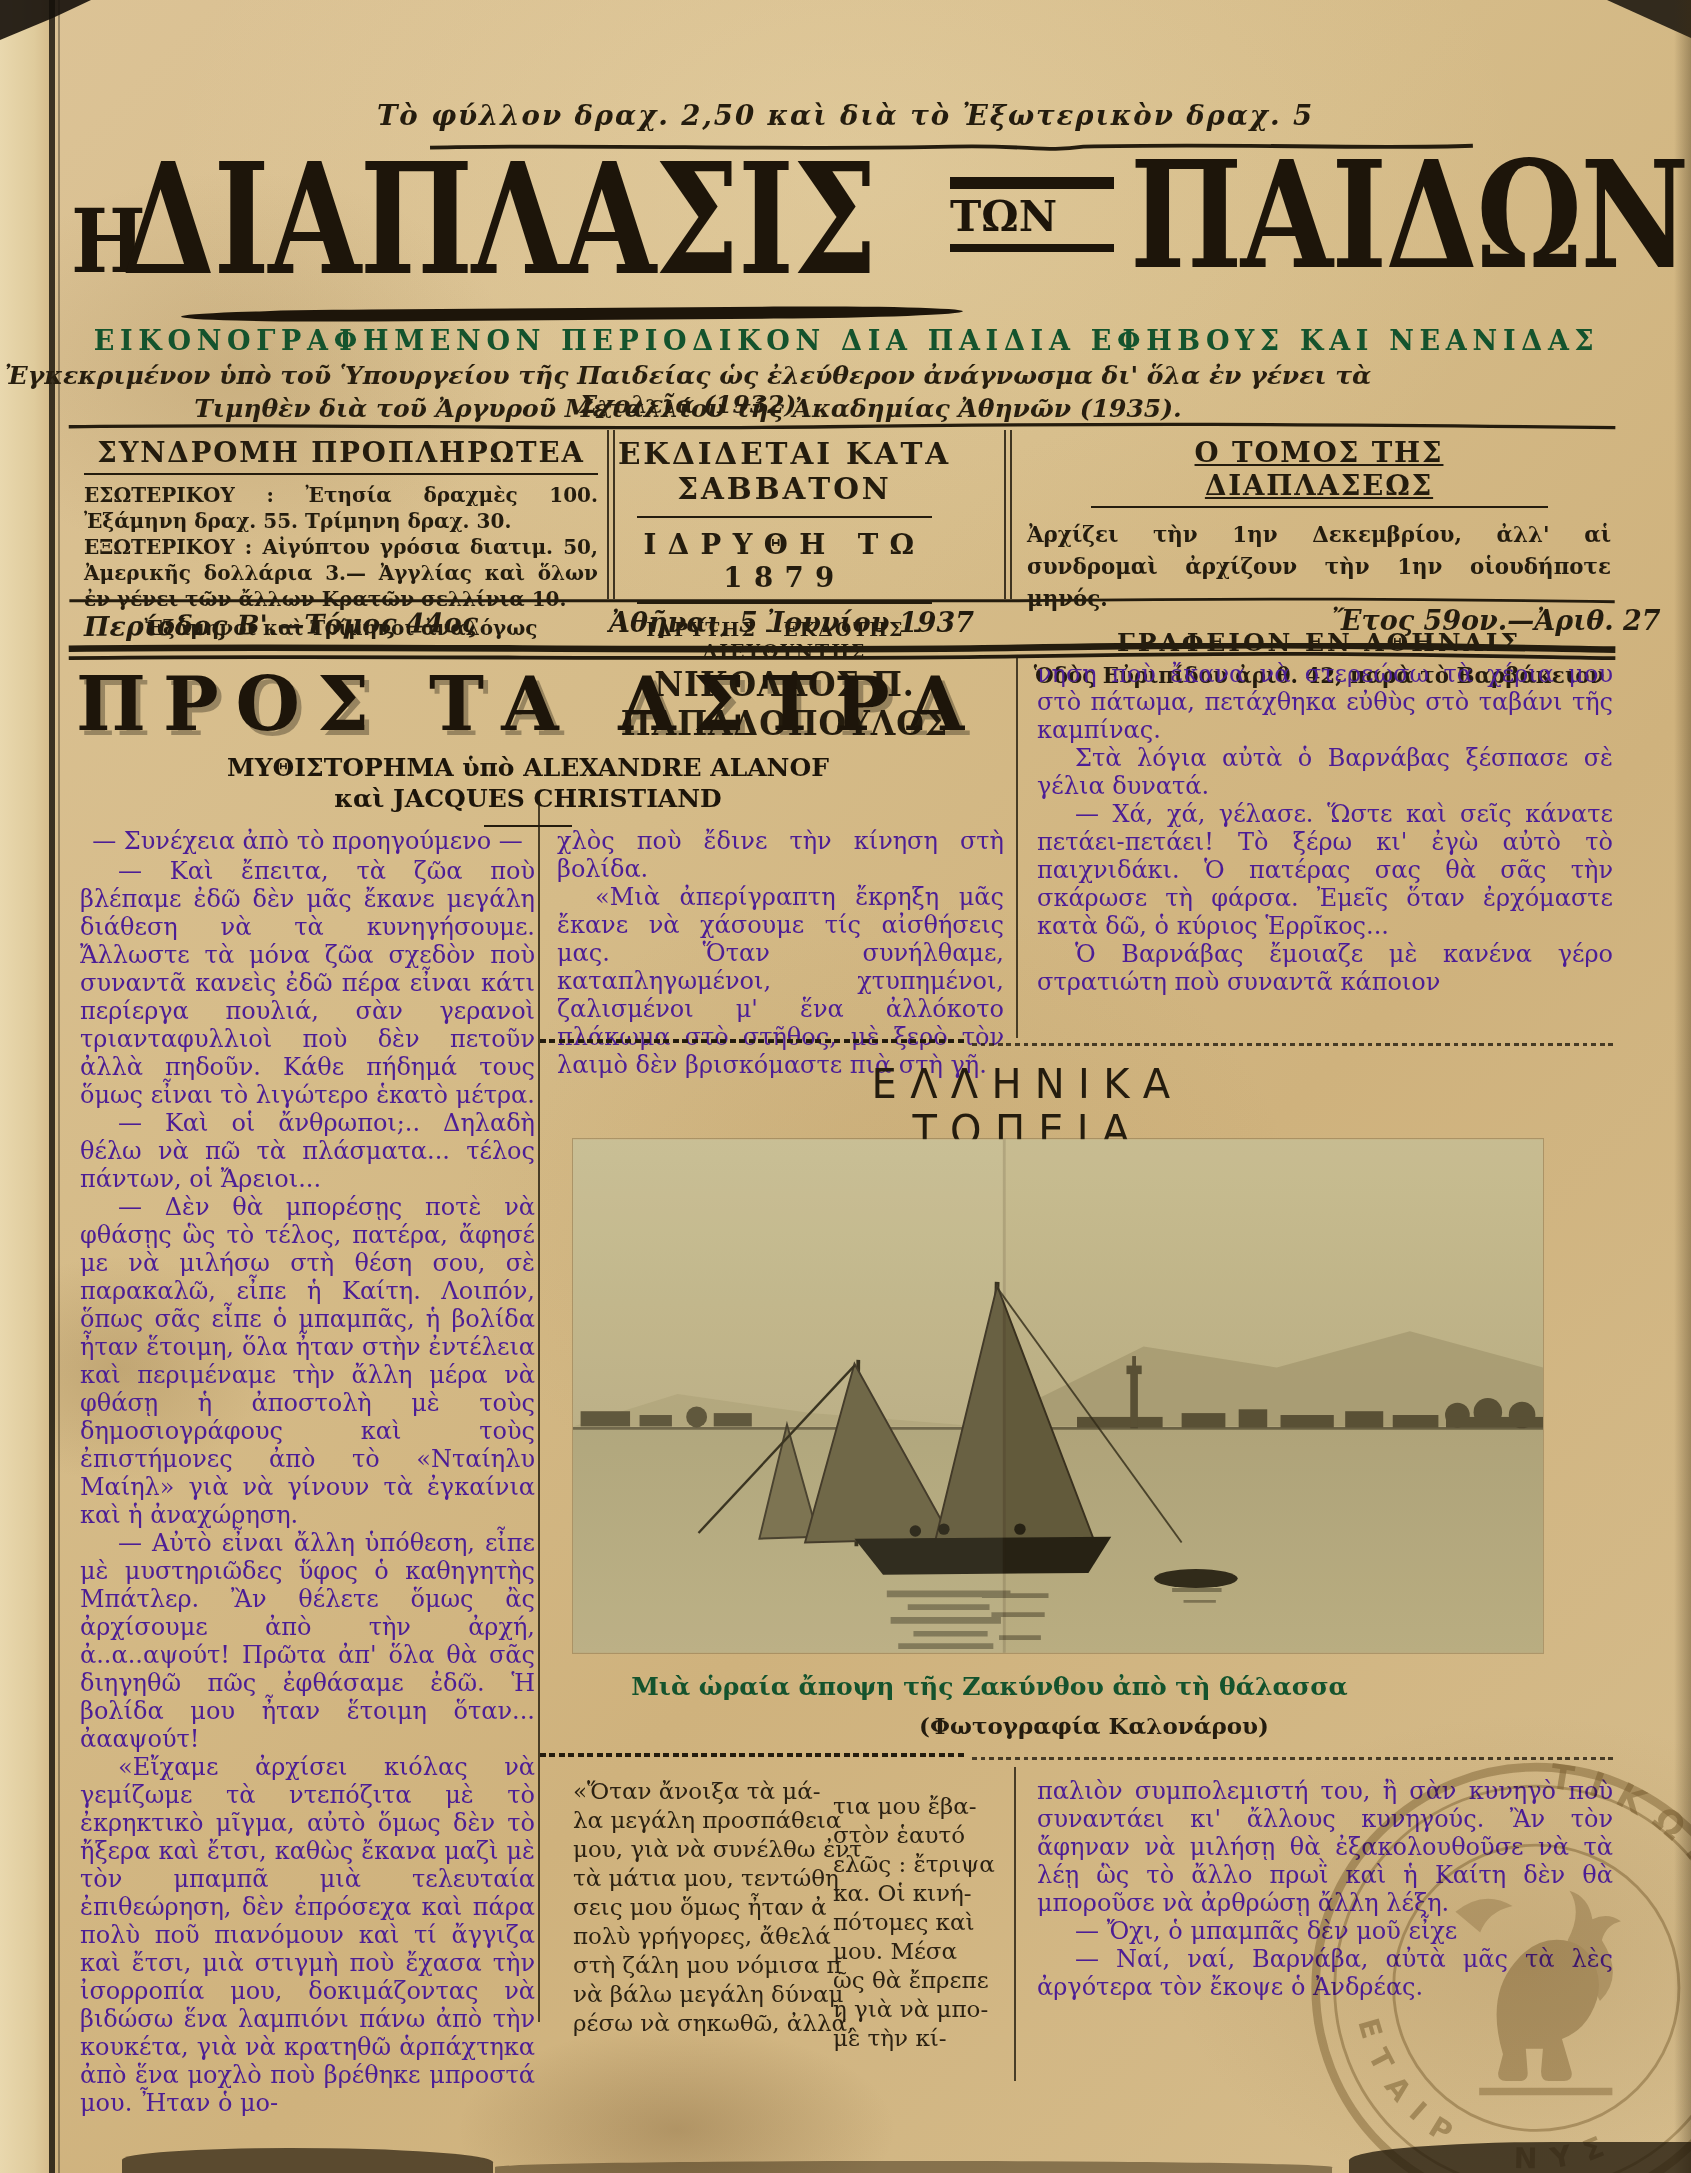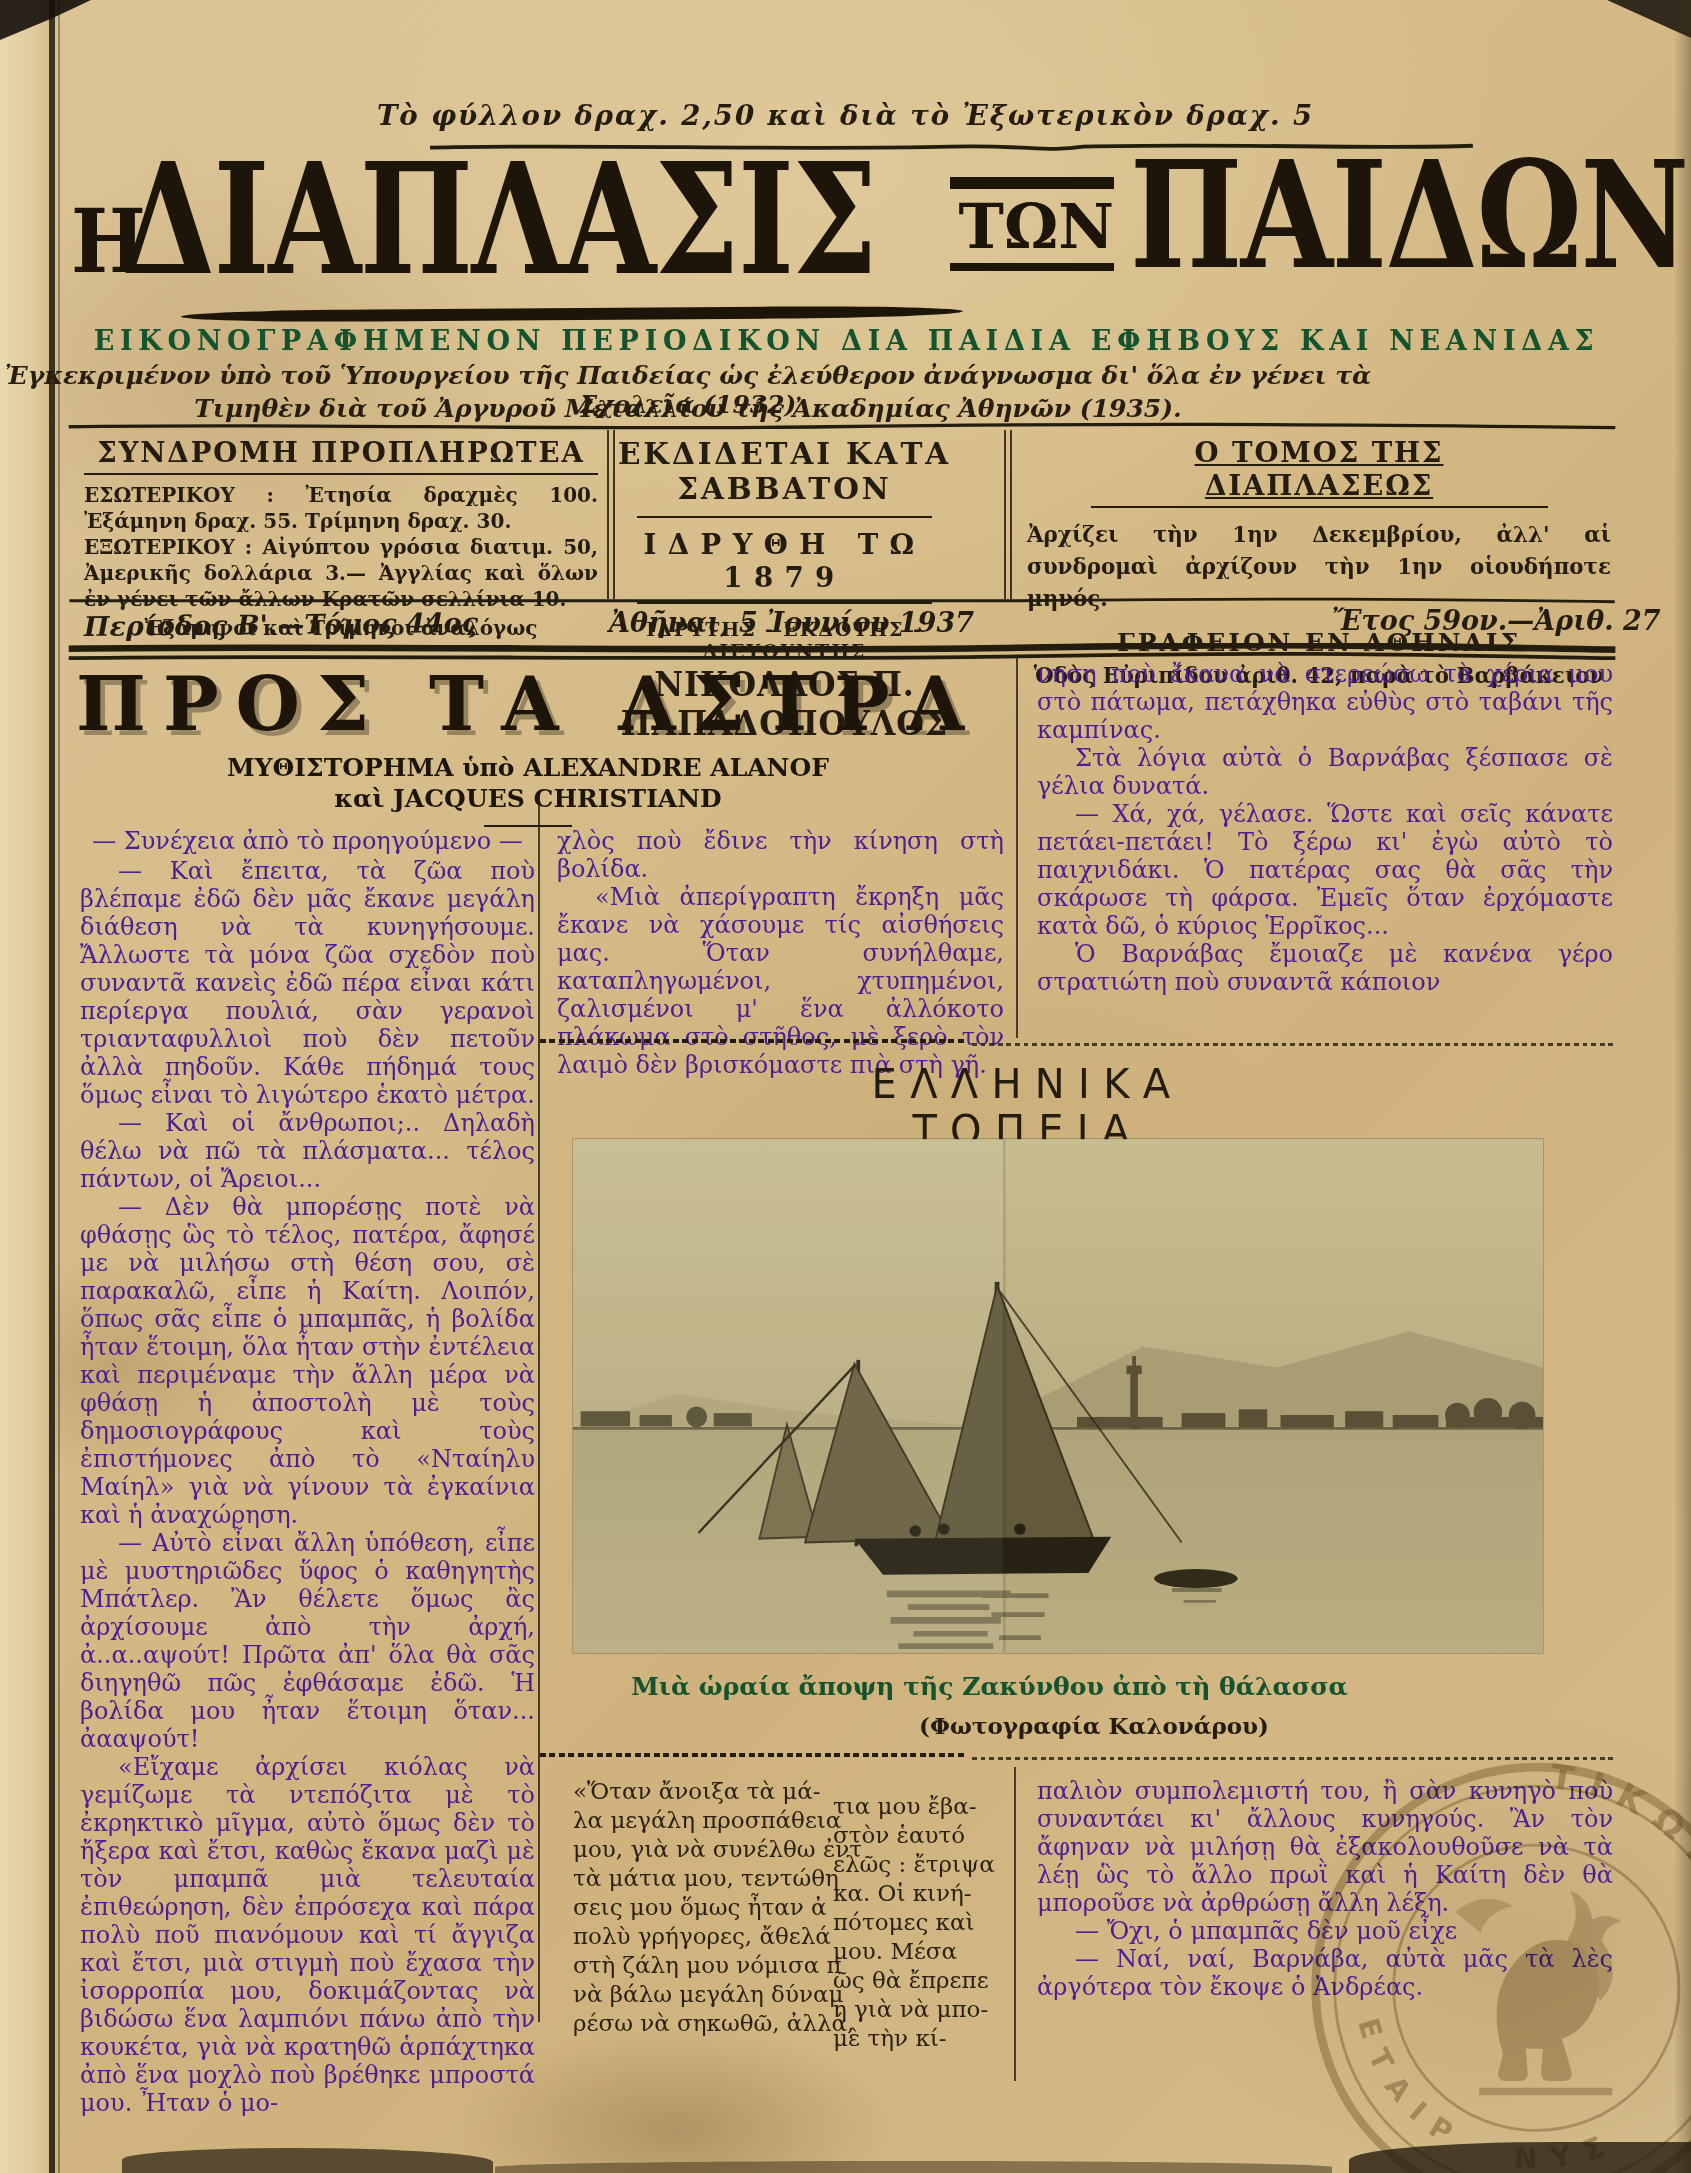--- a/index.html
+++ b/index.html
@@ -26,21 +26,21 @@
   }
   .abs{position:absolute;}
   
   .price-line{left:0;top:99px;width:1691px;text-align:center;
     font-style:italic;font-weight:700;font-size:27.6px;letter-spacing:1.9px;color:#241c0e;}
   .masthead{left:67px;top:148px;width:1579px;height:186px;color:#1d150a;}
   .mh-eta{left:3.8px;top:49px;font-size:88px;font-weight:900;line-height:1;transform:scaleX(.9);transform-origin:left top;}
   .mh-w1{left:55px;top:-5.7px;font-size:150px;font-weight:900;line-height:1;letter-spacing:-1.9px;
     transform:scaleX(.80) scaleY(1.02);transform-origin:left top;white-space:nowrap;}
   .mh-swash{left:114px;top:160px;width:782px;height:12.4px;background:#1d150a;border-radius:50%/100%;transform:rotate(-.4deg);}
-  .mh-w2{left:883px;top:28.5px;width:164px;text-align:right;font-size:61px;font-weight:900;line-height:1;
+  .mh-w2{left:883px;top:28.5px;width:164px;text-align:left;font-size:42px;font-weight:900;line-height:1;
     border-top:12.4px solid #1d150a;border-bottom:8.6px solid #1d150a;padding:7.6px 0 5.7px;}
   .mh-w3{left:1063px;top:-5.7px;font-size:145px;font-weight:900;line-height:1;letter-spacing:-1.9px;
     transform:scaleX(.82) scaleY(1.02);transform-origin:left top;white-space:nowrap;}
   .subtitle{left:38px;top:325px;width:1617px;text-align:center;font-weight:700;font-size:27px;letter-spacing:5.7px;color:#14532d;}
   .approval{left:0;width:1376px;text-align:center;font-style:italic;font-weight:600;font-size:25px;color:#271e0f;}
   
   .infobox-col{top:436px;font-weight:700;color:#241c0e;}
   .ib-title{text-align:center;font-size:27.6px;letter-spacing:1.9px;border-bottom:2.9px double #241c0e;
     padding-bottom:3.8px;margin-bottom:7.6px;font-weight:900;}
   .ib-small{font-size:20px;line-height:26px;text-align:justify;}

